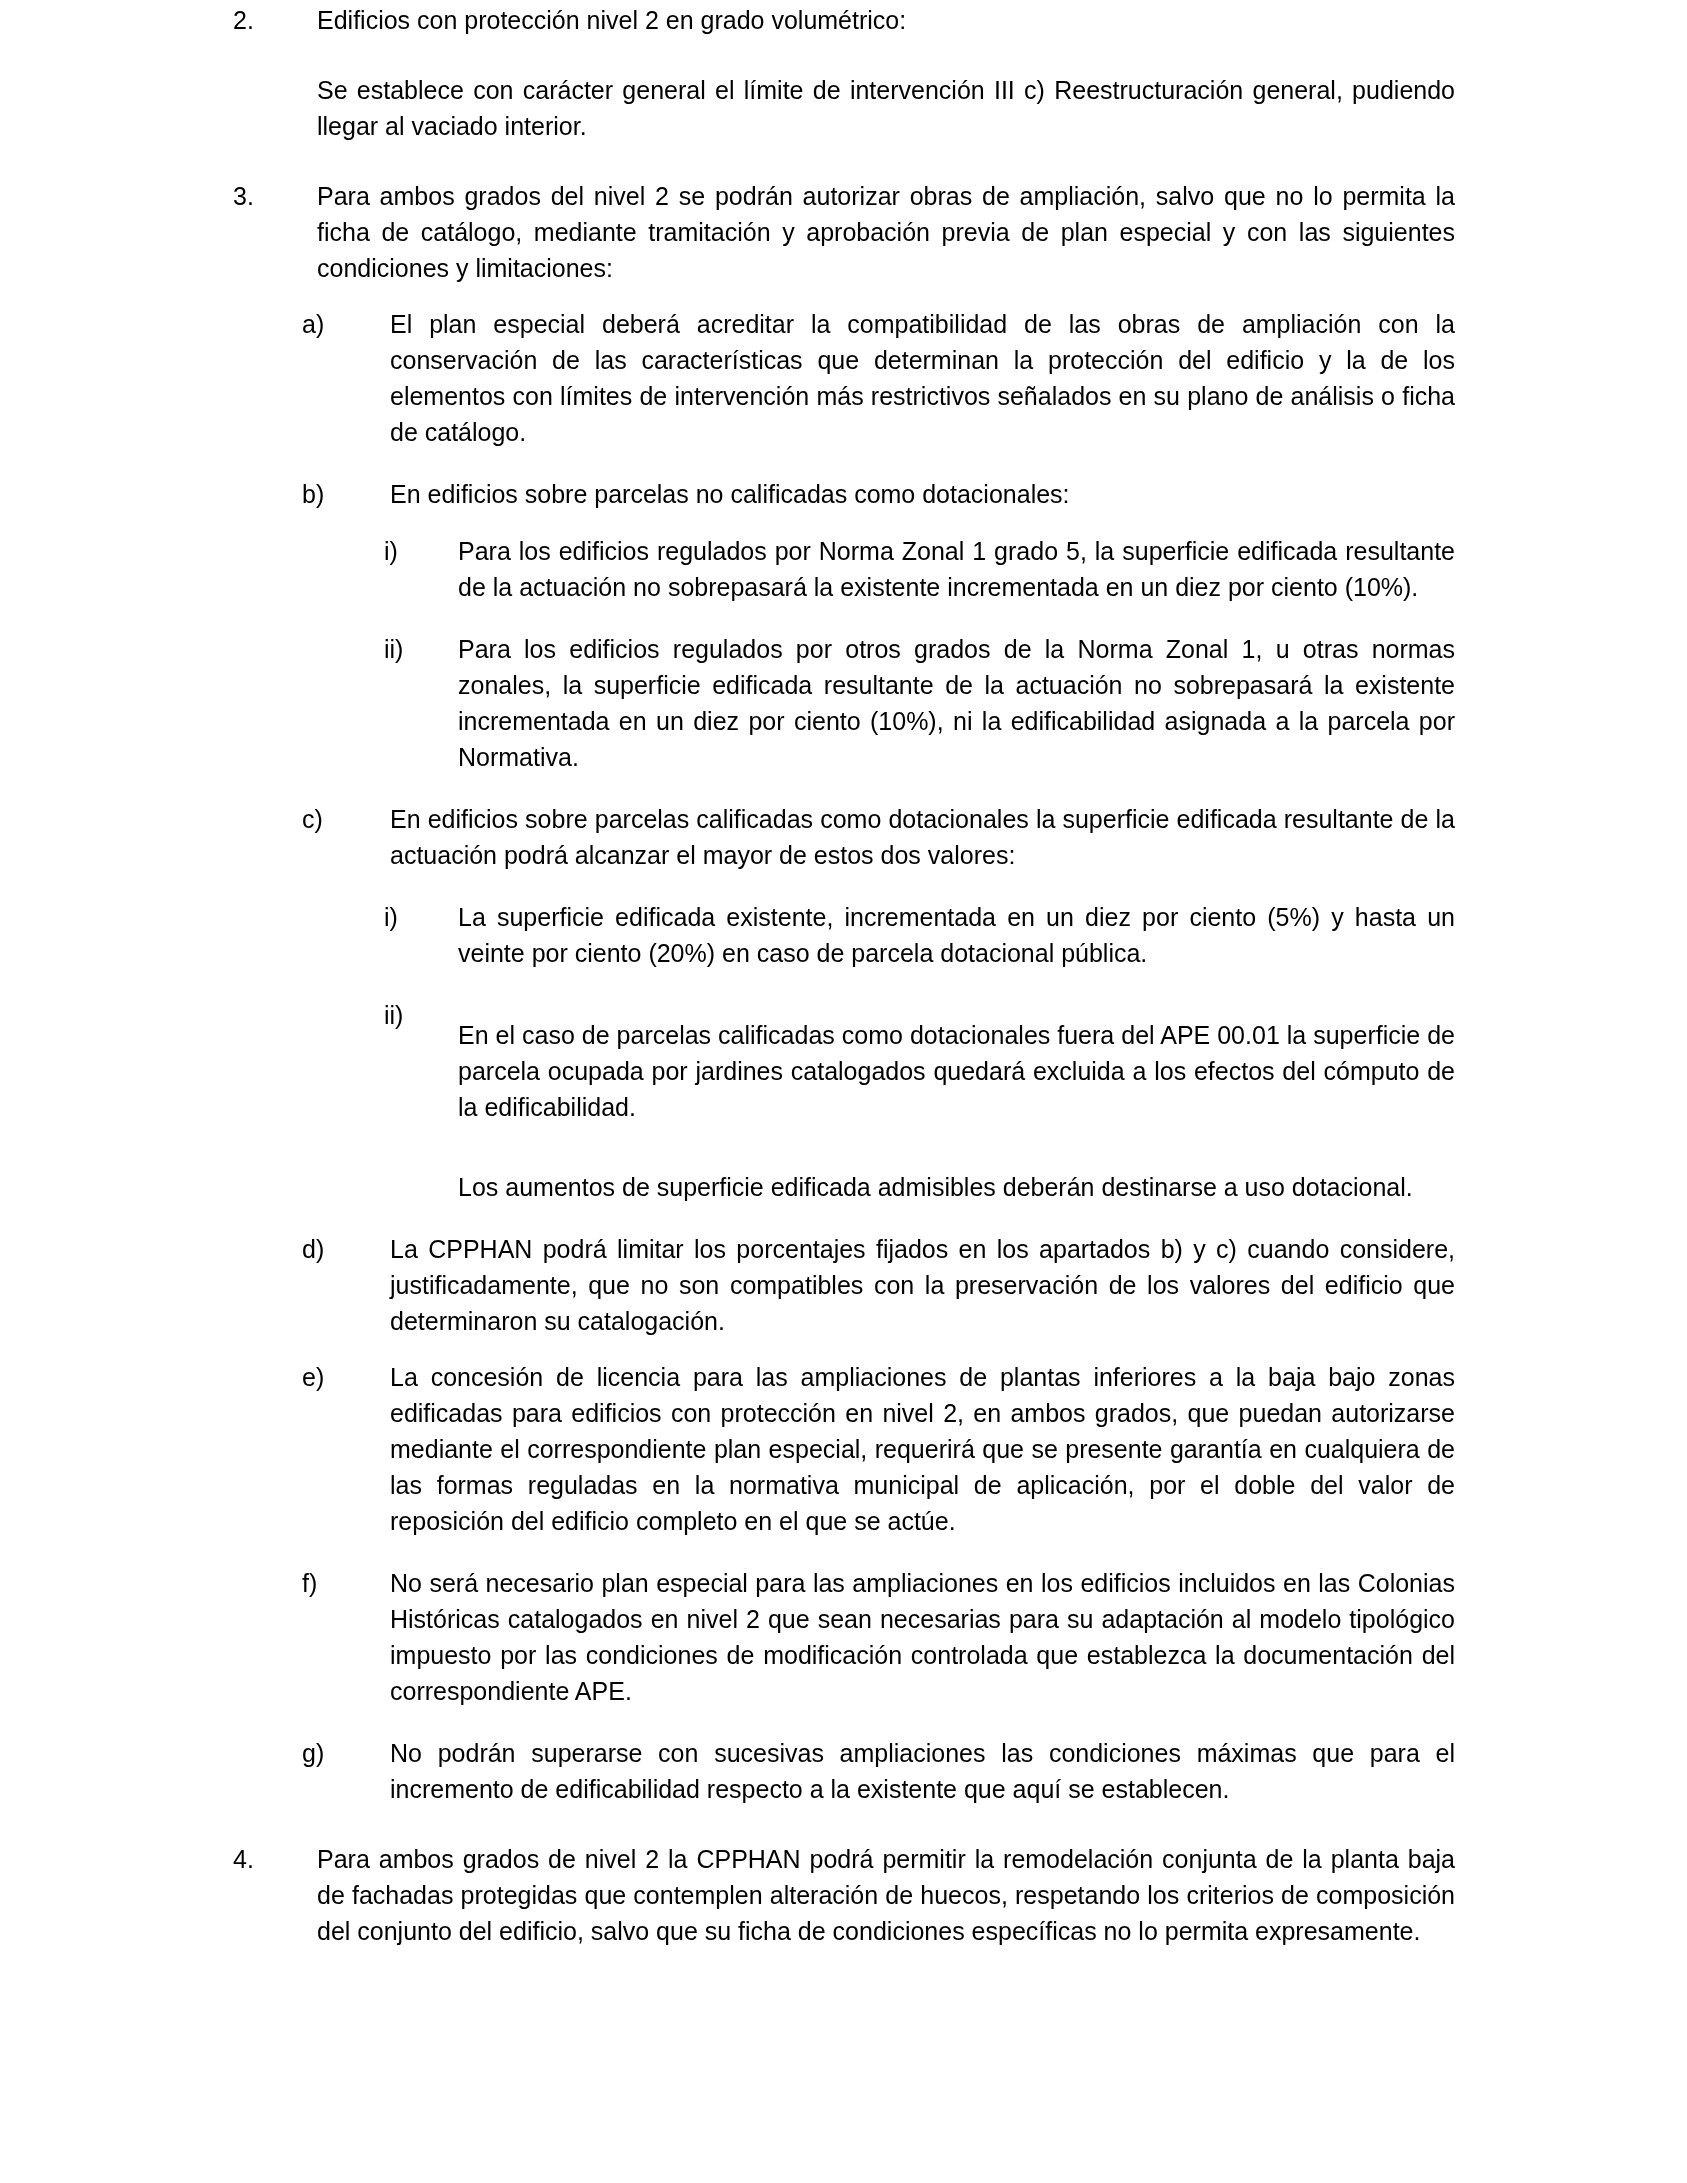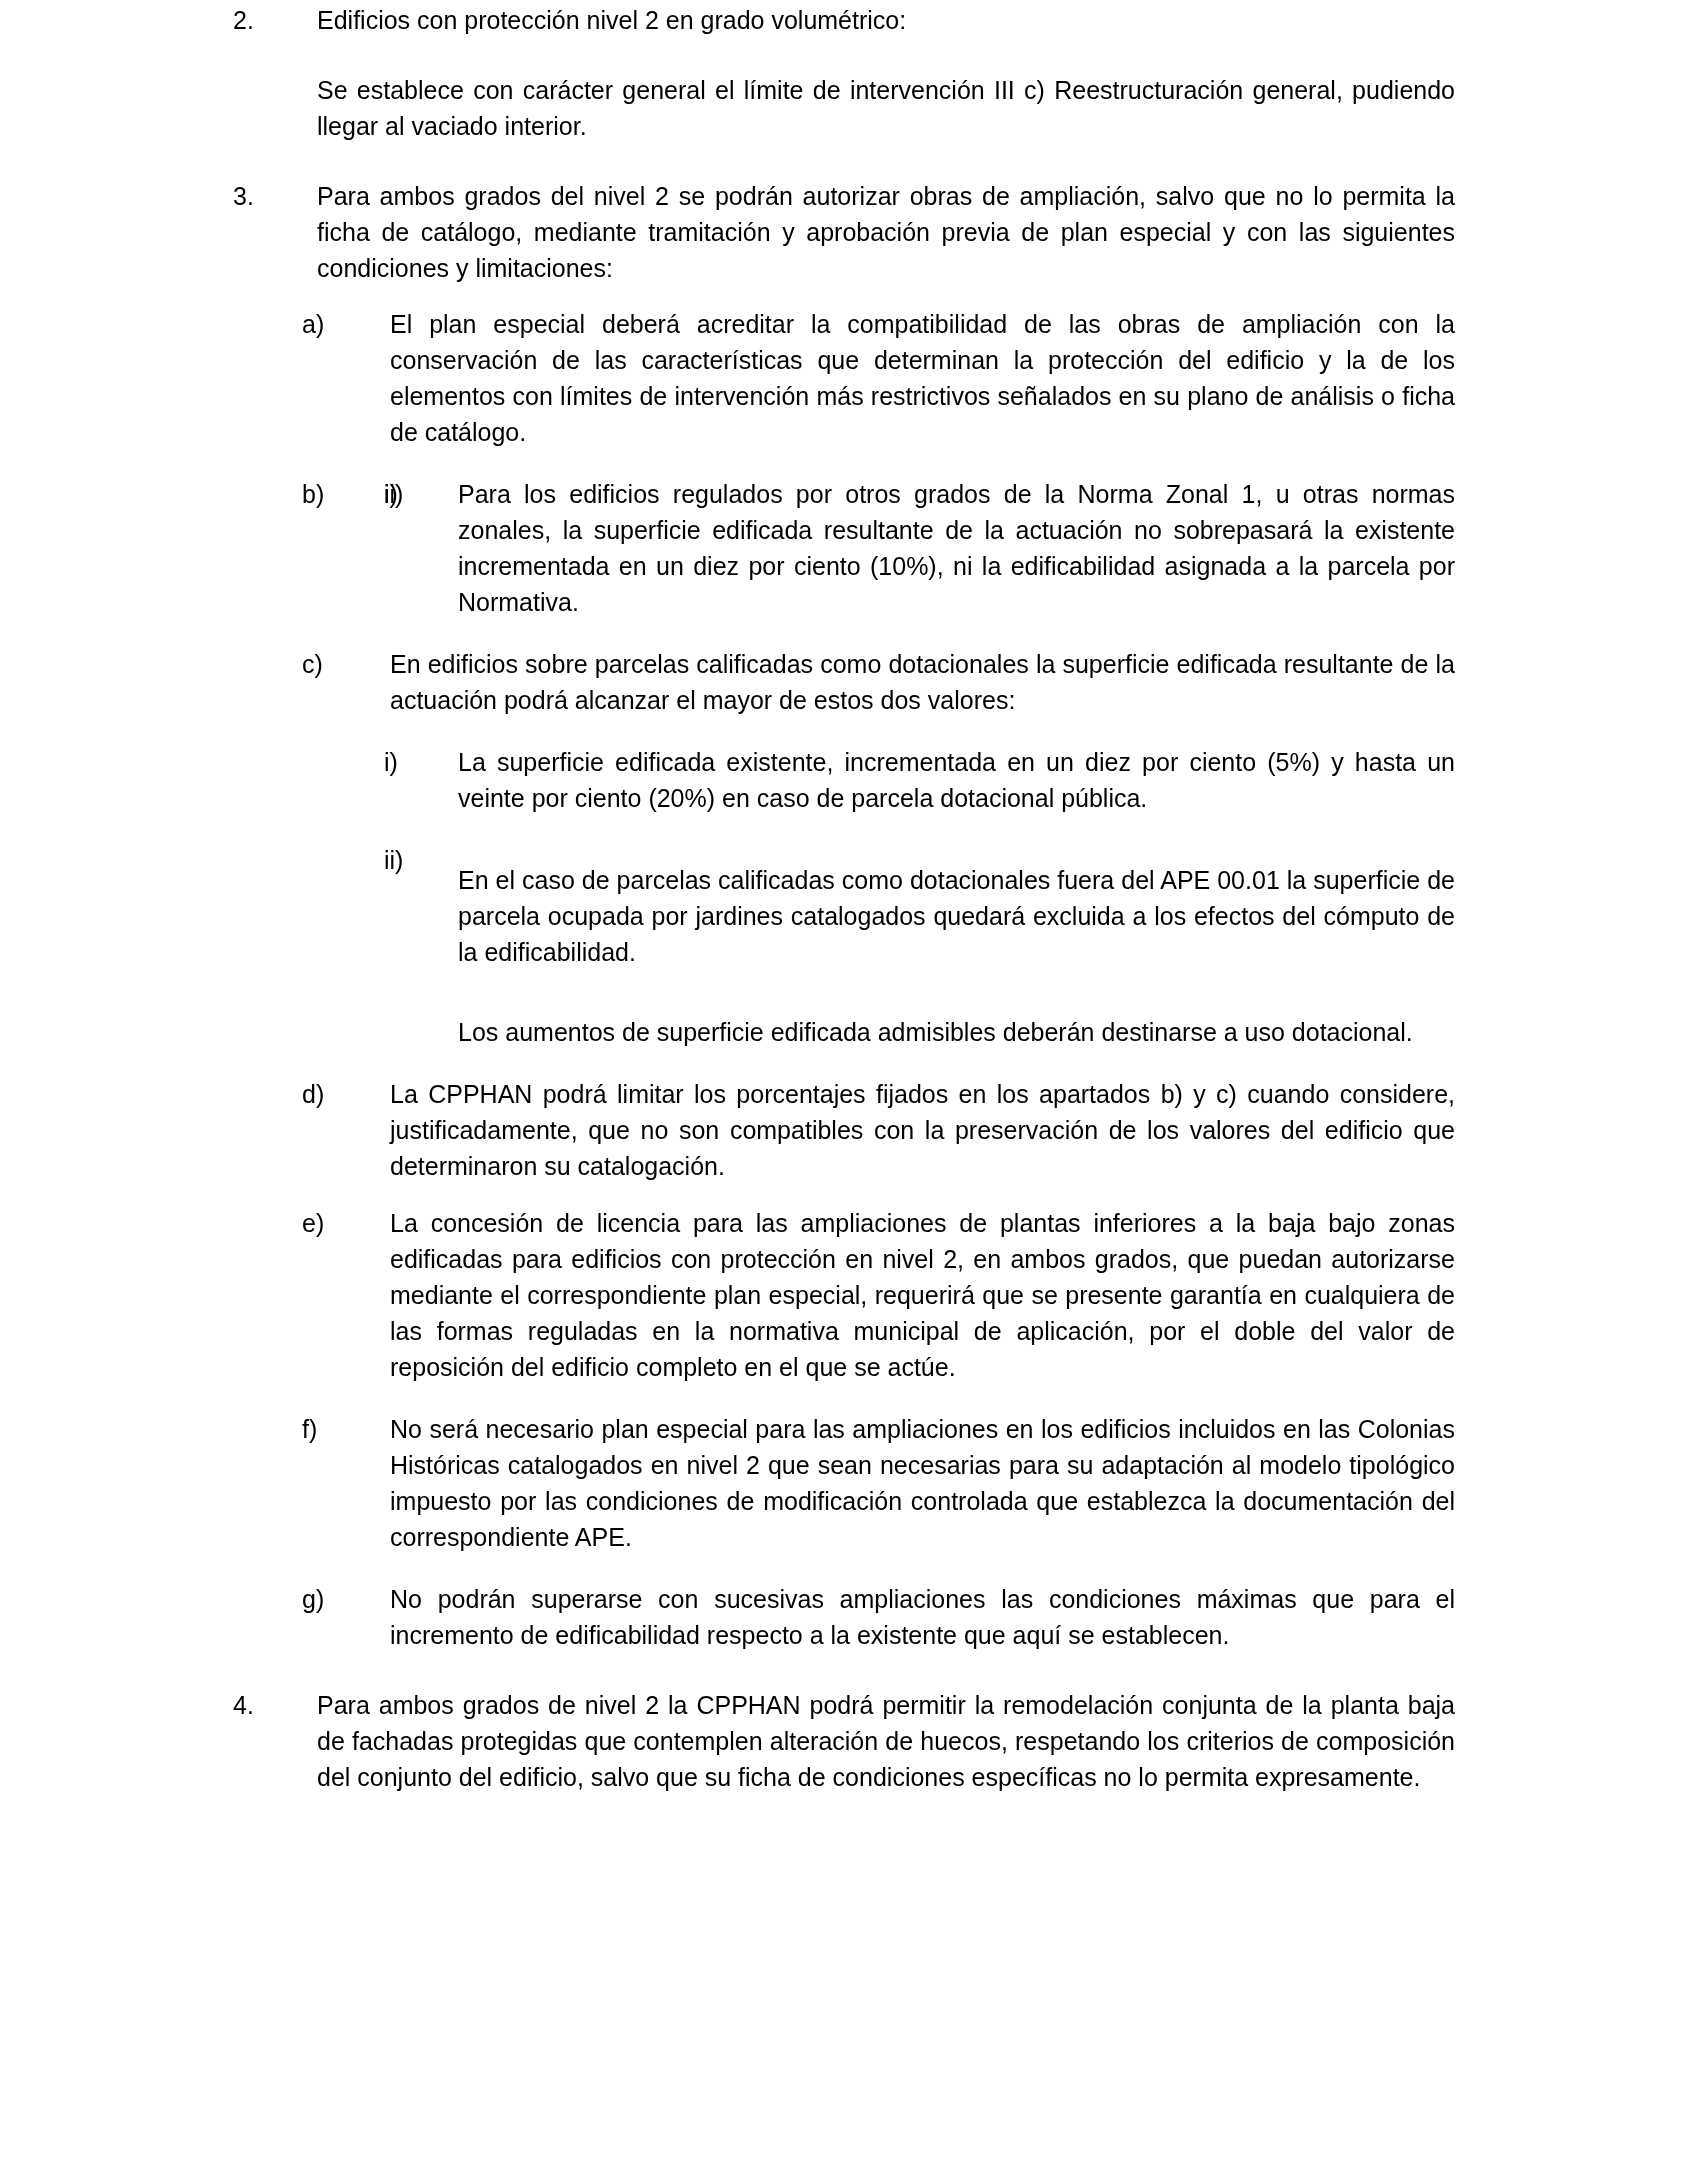--- a/index.html
+++ b/index.html
@@ -66,24 +66,26 @@
     <span class="text">Para ambos grados del nivel 2 se podrán autorizar obras de ampliación, salvo que no lo permita la ficha de catálogo, mediante tramitación y aprobación previa de plan especial y con las siguientes condiciones y limitaciones:</span>
   </div>
 
   <div class="block l2 mb-md">
     <span class="marker">a)</span>
     <span class="text">El plan especial deberá acreditar la compatibilidad de las obras de ampliación con la conservación de las características que determinan la protección del edificio y la de los elementos con límites de intervención más restrictivos señalados en su plano de análisis o ficha de catálogo.</span>
   </div>
 
   <div class="block l2 mb-sm">
     <span class="marker">b)</span>
+    <span class="text">En edificios sobre parcelas no calificadas como dotacionales:</span>
   </div>
 
   <div class="block l3 mb-md">
     <span class="marker">i)</span>
+    <span class="text">Para los edificios regulados por Norma Zonal 1 grado 5, la superficie edificada resultante de la actuación no sobrepasará la existente incrementada en un diez por ciento (10%).</span>
   </div>
 
   <div class="block l3 mb-md">
     <span class="marker">ii)</span>
     <span class="text">Para los edificios regulados por otros grados de la Norma Zonal 1, u otras normas zonales, la superficie edificada resultante de la actuación no sobrepasará la existente incrementada en un diez por ciento (10%), ni la edificabilidad asignada a la parcela por Normativa.</span>
   </div>
 
   <div class="block l2 mb-md">
     <span class="marker">c)</span>
     <span class="text">En edificios sobre parcelas calificadas como dotacionales la superficie edificada resultante de la actuación podrá alcanzar el mayor de estos dos valores:</span>

